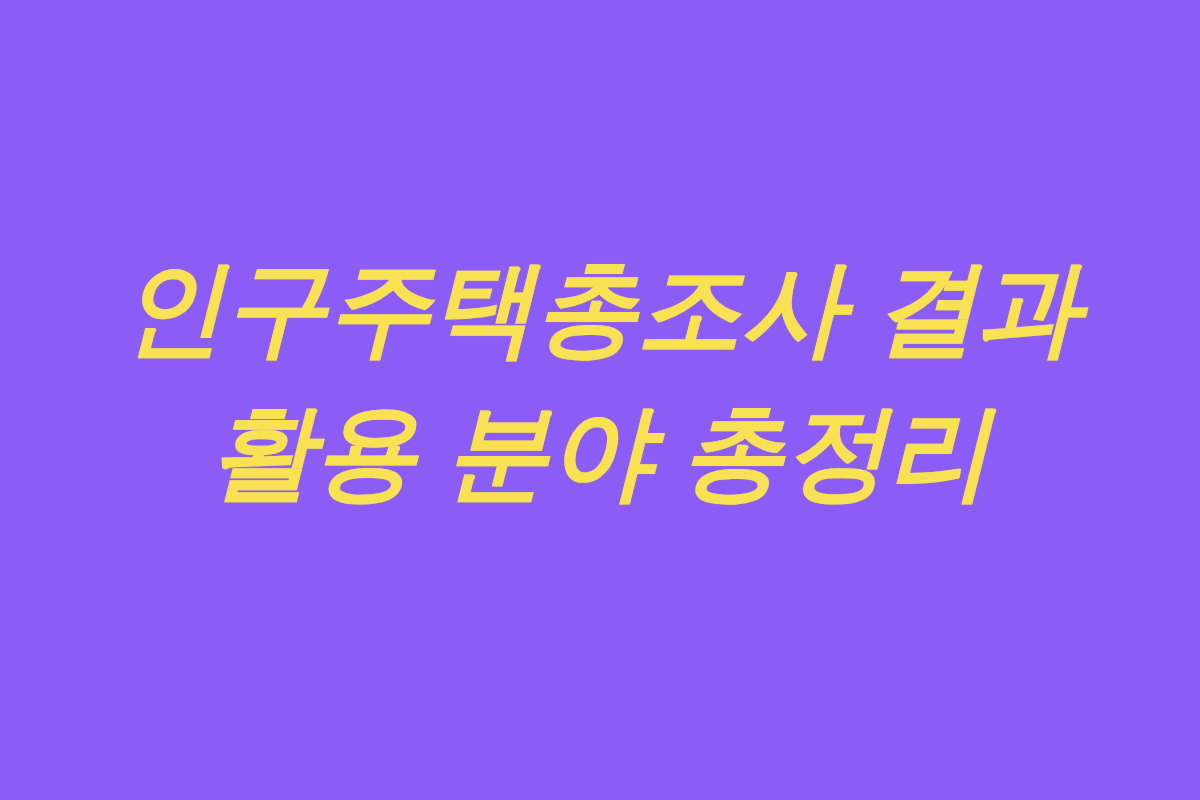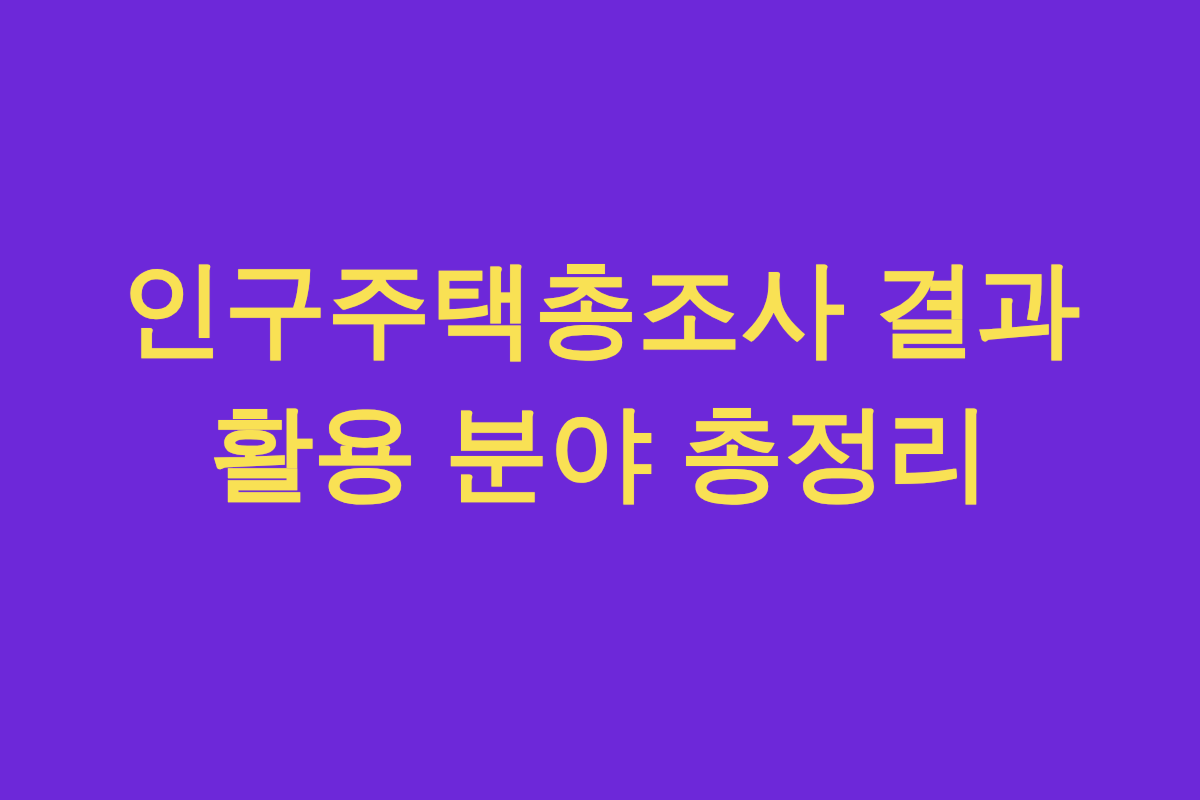--- a/index.html
+++ b/index.html
@@ -47,21 +47,21 @@
     letter-spacing: -0.005em;
     word-break: keep-all;
     white-space: normal;
     
     text-shadow: 0 0 1px rgba(249, 225, 84, 0.55);
   }
 </style>
 </head>
 <body>
 
-<div class="thumbnail-card" style="background-color: #6d28d9;">
+<div class="thumbnail-card" style="background-color: #8b5cf6; font-style: italic;">
 
   <div class="headline-block">
 
     <h1 class="headline-text" style="color: rgb(249, 225, 84); font-size: 104px; text-align: center;">인구주택총조사 결과 활용 분야 총정리</h1>
 
   </div>
 
 </div>
 
 </body></html>

